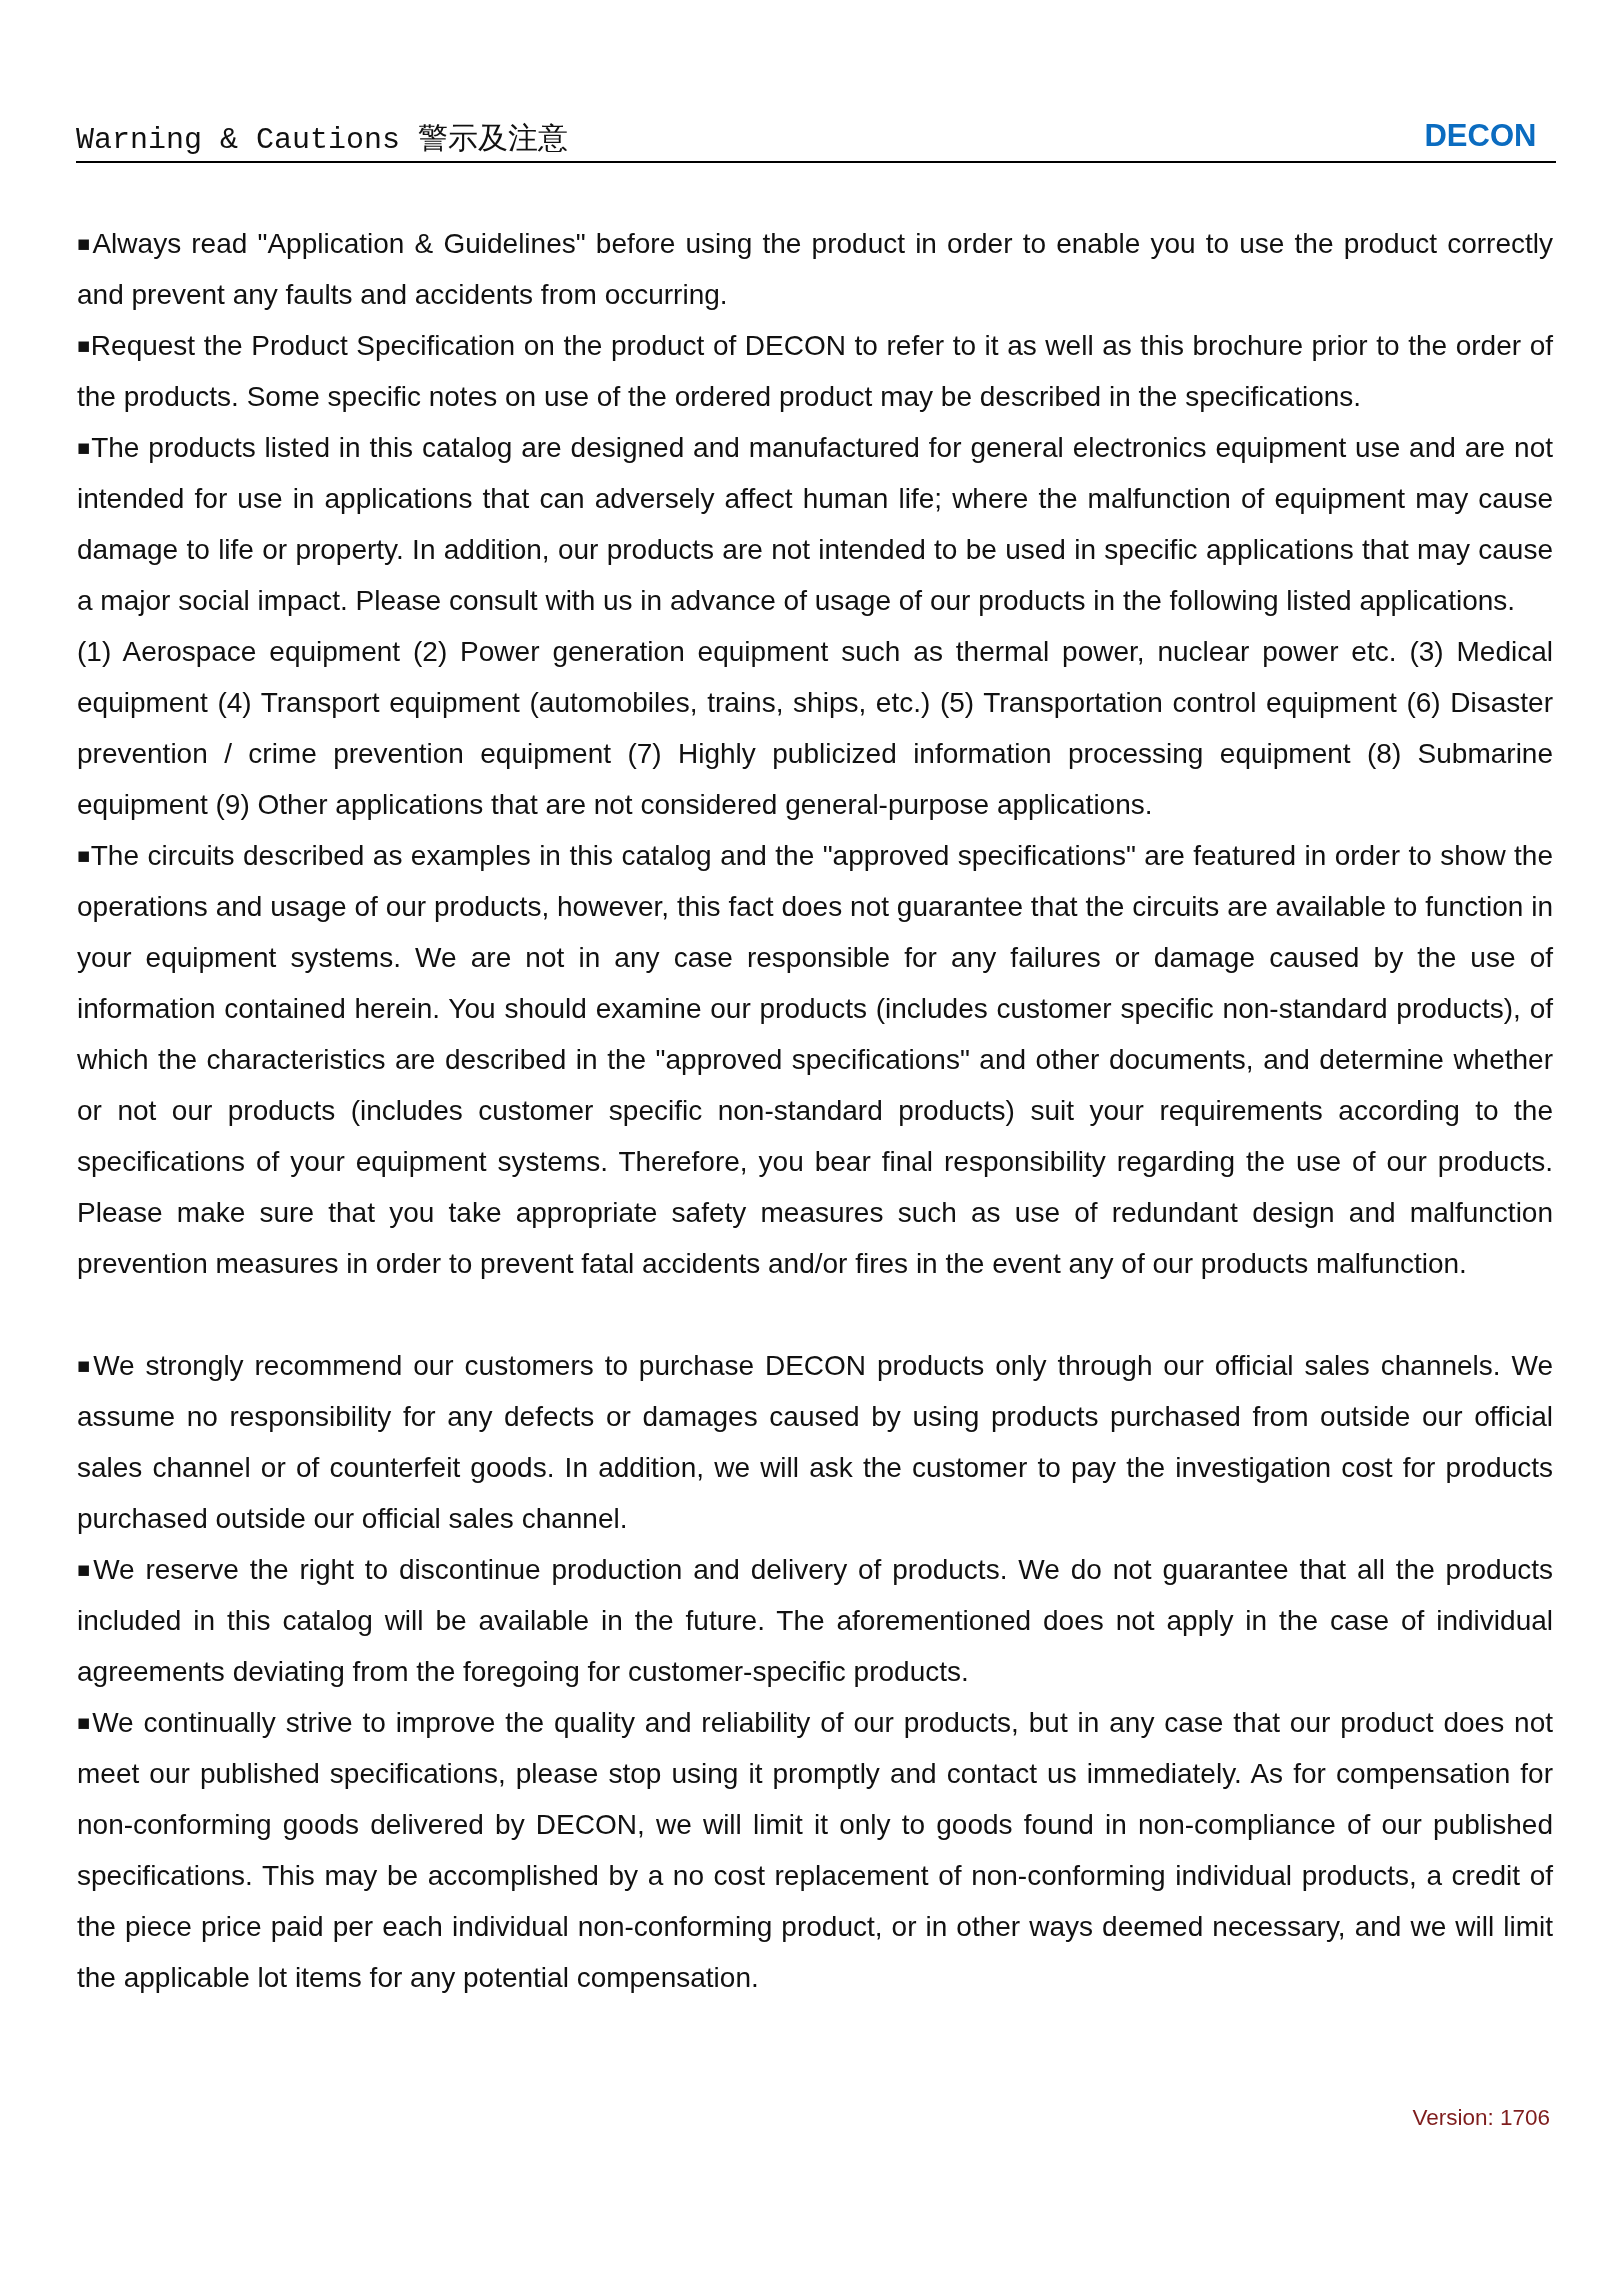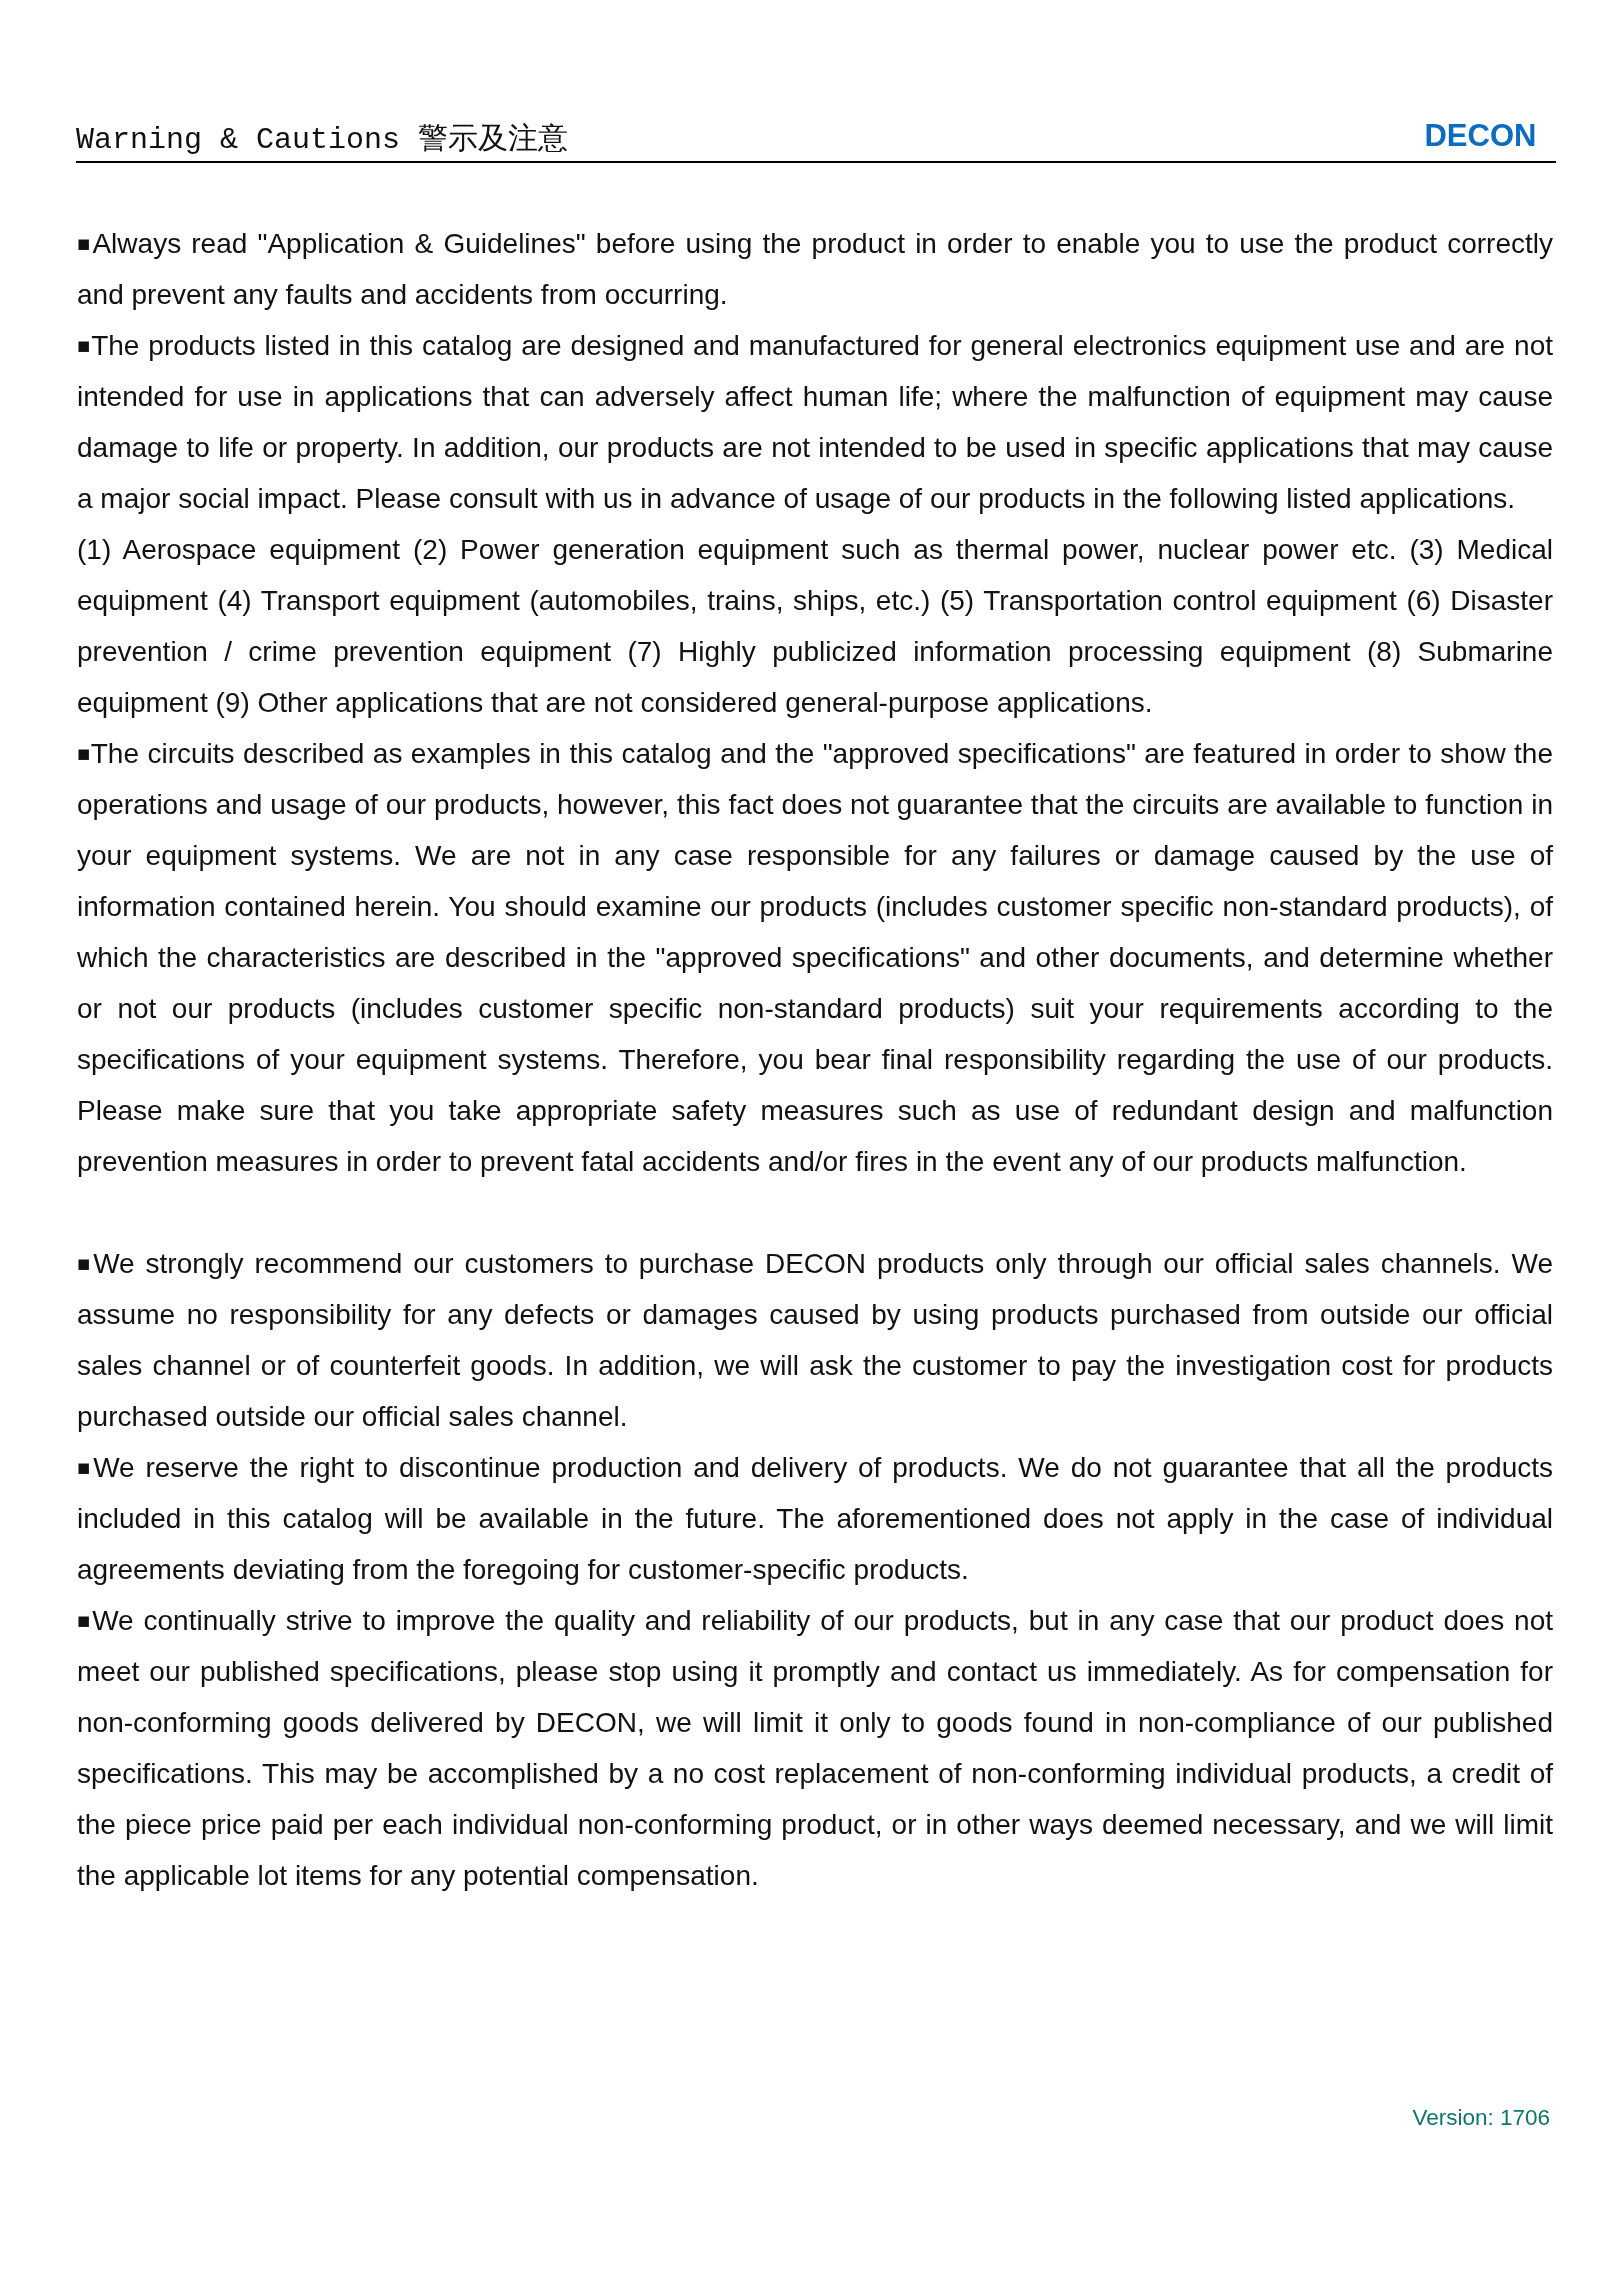--- a/index.html
+++ b/index.html
@@ -4,32 +4,33 @@
 <style>
   html, body { margin: 0; padding: 0; background: #ffffff; }
   body { width: 1621px; height: 2293px; position: relative; font-family: "Liberation Sans", sans-serif; color: #111; }
   .header { position: absolute; left: 76px; top: 110px; width: 1480px; height: 51px; border-bottom: 2.9px solid #000; }
   .header-title { position: absolute; left: 0; top: 7.8px; font-size: 30px; color: #111; font-family: Liberation Mono, monospace; }
   .header-brand { position: absolute; right: 19.6px; top: 7.8px; font-size: 31px; font-weight: bold; color: #0b6cc0; text-align: right; }
   .content { position: absolute; left: 77px; top: 218px; width: 1476px; font-size: 28px; line-height: 51px; text-align: justify; }
   .para { margin: 0; }
   .gap { height: 51px; }
   .bullet { font-size: 21.6px; vertical-align: 2px; }
-  .version { position: absolute; right: 71px; top: 2105px; font-size: 22.5px; color: #0f766e; }
+  .version { position: absolute; right: 71px; top: 2105px; font-size: 22.5px; color: #7f1d1d; }
 </style>
 </head>
 <body>
 
 <div class="header">
   <span class="header-title">Warning &amp; Cautions  警示及注意</span>
   <span class="header-brand">DECON</span>
 </div>
 
 <div class="content">
   <p class="para"><span class="bullet">■</span><span>Always read "Application &amp; Guidelines" before using the product in order to enable you to use the product correctly and prevent any faults and accidents from occurring.</span></p>
+  <p class="para"><span class="bullet">■</span><span>Request the Product Specification on the product of DECON to refer to it as well as this brochure prior to the order of the products. Some specific notes on use of the ordered product may be described in the specifications.</span></p>
   <p class="para"><span class="bullet">■</span><span>The products listed in this catalog are designed and manufactured for general electronics equipment use and are not intended for use in applications that can adversely affect human life; where the malfunction of equipment may cause damage to life or property. In addition, our products are not intended to be used in specific applications that may cause a major social impact. Please consult with us in advance of usage of our products in the following listed applications.</span></p>
   <p class="para"><span>(1) Aerospace equipment (2) Power generation equipment such as thermal power, nuclear power etc. (3) Medical equipment (4) Transport equipment (automobiles, trains, ships, etc.) (5) Transportation control equipment (6) Disaster prevention / crime prevention equipment (7) Highly publicized information processing equipment (8) Submarine equipment (9) Other applications that are not considered general-purpose applications.</span></p>
   <p class="para"><span class="bullet">■</span><span>The circuits described as examples in this catalog and the "approved specifications" are featured in order to show the operations and usage of our products, however, this fact does not guarantee that the circuits are available to function in your equipment systems. We are not in any case responsible for any failures or damage caused by the use of information contained herein. You should examine our products (includes customer specific non-standard products), of which the characteristics are described in the "approved specifications" and other documents, and determine whether or not our products (includes customer specific non-standard products) suit your requirements according to the specifications of your equipment systems. Therefore, you bear final responsibility regarding the use of our products. Please make sure that you take appropriate safety measures such as use of redundant design and malfunction prevention measures in order to prevent fatal accidents and/or fires in the event any of our products malfunction.</span></p>
   <div class="gap"></div>
   <p class="para"><span class="bullet">■</span><span>We strongly recommend our customers to purchase DECON products only through our official sales channels. We assume no responsibility for any defects or damages caused by using products purchased from outside our official sales channel or of counterfeit goods. In addition, we will ask the customer to pay the investigation cost for products purchased outside our official sales channel.</span></p>
   <p class="para"><span class="bullet">■</span><span>We reserve the right to discontinue production and delivery of products. We do not guarantee that all the products included in this catalog will be available in the future. The aforementioned does not apply in the case of individual agreements deviating from the foregoing for customer-specific products.</span></p>
   <p class="para"><span class="bullet">■</span><span>We continually strive to improve the quality and reliability of our products, but in any case that our product does not meet our published specifications, please stop using it promptly and contact us immediately. As for compensation for non-conforming goods delivered by DECON, we will limit it only to goods found in non-compliance of our published specifications. This may be accomplished by a no cost replacement of non-conforming individual products, a credit of the piece price paid per each individual non-conforming product, or in other ways deemed necessary, and we will limit the applicable lot items for any potential compensation.</span></p>
 </div>
 
 <div class="version">Version: 1706</div>

